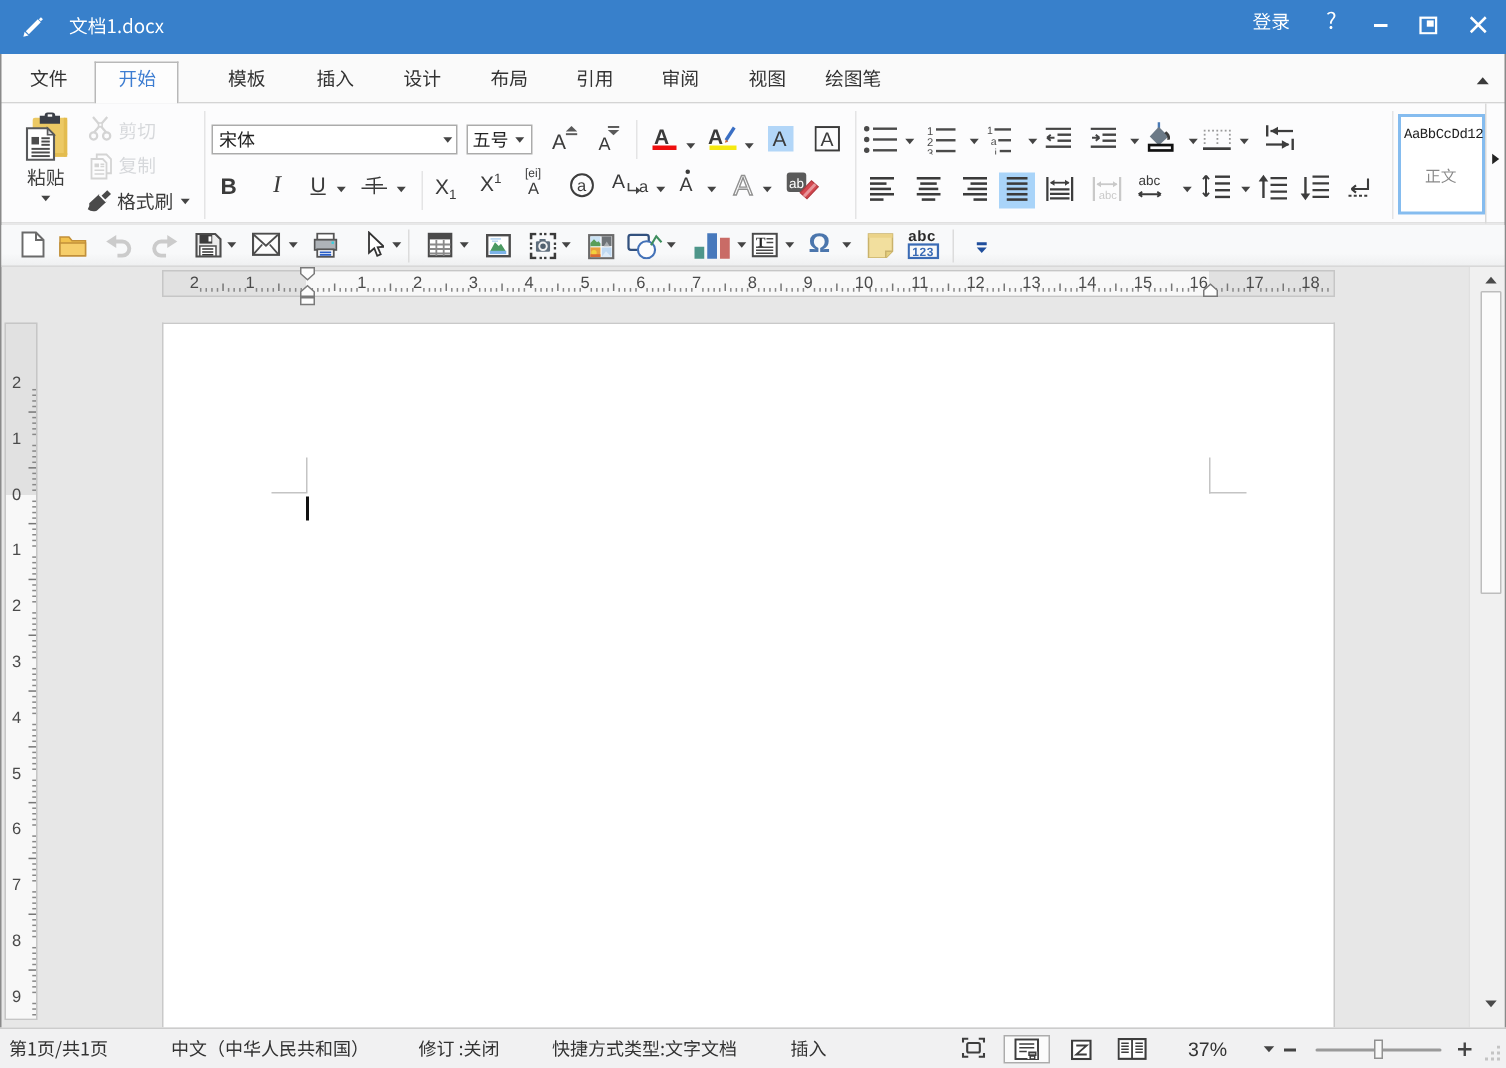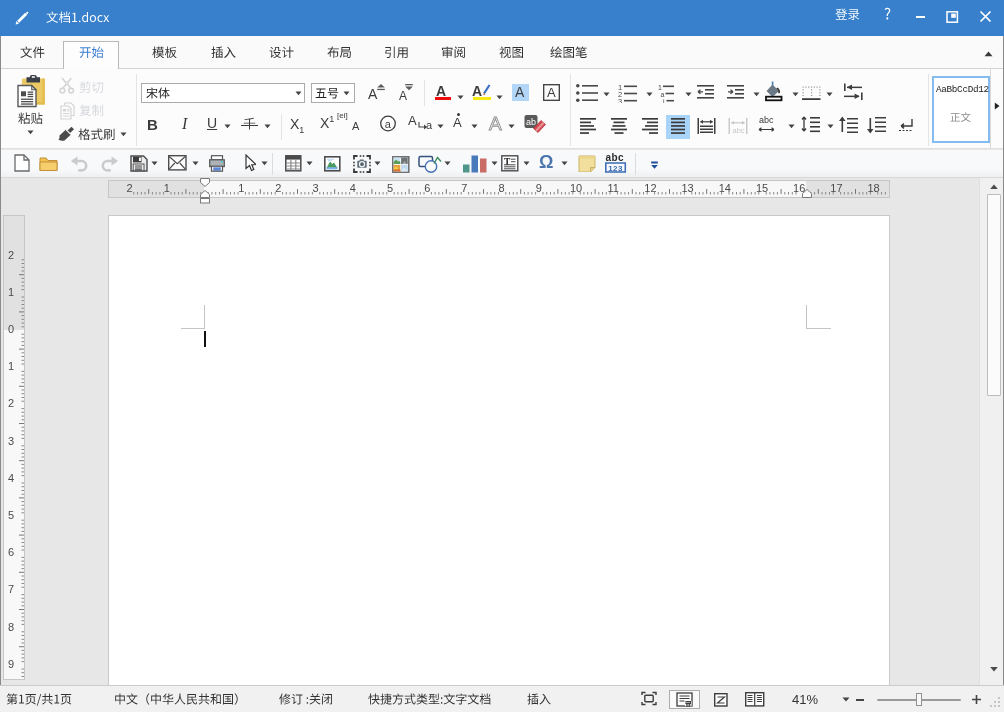--- a/index.html
+++ b/index.html
@@ -190,21 +190,21 @@
 <svg style="position:absolute;left:243px;top:117px;" width="15" height="19" viewBox="0 0 15 19">
     <path fill="#3B3B3B" d="M10.3 0.7C8.3 1.3 4.5 1.9 1.4 2.2C1.5 2.4 1.6 2.8 1.7 3C3 2.9 4.5 2.7 6 2.5V5.7H0.7V6.6H6V12.5H7V6.6H12.3V5.7H7V2.4C8.5 2.1 9.9 1.8 11.1 1.5Z"></path>
   </svg>
 <div class="ab" style="left:241px;top:124.5px;width:17px;height:1.2px;background:#3B3B3B"></div>
 <svg class="ab" style="left:264px;top:124px;" width="7" height="5" viewBox="0 0 7 5">
     <path fill="#444" d="M0.5 0.5h6L3.5 4.2z"></path>
   </svg>
 <div class="ab" style="left:281px;top:114px;width:1px;height:26px;background:#E4E4E5"></div>
 <div class="ab" style="left:290px;top:117px;font-size:14px;color:#3B3B3B;white-space:nowrap;line-height:1.1;">X<sub style="font-size:9px">1</sub></div>
 <div class="ab" style="left:320px;top:115px;font-size:14px;color:#3B3B3B;white-space:nowrap;line-height:1.1;">X<sup style="font-size:9px">1</sup></div>
-<div class="ab" style="left:337px;top:112px;font-size:8px;color:#3B3B3B;white-space:nowrap;line-height:1.1;">[ei]</div>
+<div class="ab" style="left:350px;top:112px;font-size:8px;color:#3B3B3B;white-space:nowrap;line-height:1.1;">[ei]</div>
 <div class="ab" style="left:352px;top:120px;font-size:11px;color:#3B3B3B;white-space:nowrap;line-height:1.1;">A</div>
 <svg class="ab" style="left:380px;top:115px;" width="17" height="17" viewBox="0 0 17 17">
     <circle cx="8" cy="8.5" r="7.3" fill="none" stroke="#3d3d3d" stroke-width="1.3"></circle>
     <text x="4.7" y="12.5" font-size="11" fill="#3d3d3d" font-family="Liberation Sans">a</text>
   </svg>
 <div class="ab" style="left:408px;top:114px;font-size:13px;color:#3B3B3B;white-space:nowrap;line-height:1.1;">A</div>
 <svg class="ab" style="left:417px;top:122px;" width="10" height="9" viewBox="0 0 10 9">
     <path fill="none" stroke="#444" stroke-width="1.1" d="M2 0 v5 h5"></path>
     <path fill="#444" d="M7 2.5 L7 7.5 L10 5z"></path>
   </svg>
@@ -951,21 +951,21 @@
     <rect x="0.7" y="0.7" width="12.3" height="12.3" fill="#fff" stroke="#3d3d3d" stroke-width="1.4"></rect>
     <path d="M3.5 4 h7 L3.5 10 h7" stroke="#3d3d3d" stroke-width="1.2" fill="none"></path>
   </svg>
 <svg class="ab" style="left:745px;top:692px;" width="20" height="15" viewBox="0 0 20 15">
     <rect x="0.7" y="0.7" width="18" height="13.2" fill="#fff" stroke="#3d3d3d" stroke-width="1.4"></rect>
     <path d="M9.7 1 v12.5" stroke="#3d3d3d" stroke-width="1.2"></path>
     <g stroke="#3d3d3d" stroke-width="1">
       <path d="M2.5 3.5h5M2.5 5.5h5M2.5 7.5h5M2.5 9.5h5M11.9 3.5h5M11.9 5.5h5M11.9 7.5h5M11.9 9.5h5"></path>
     </g>
   </svg>
-<div class="ab" style="left:792px;top:693px;font-size:13px;color:#333;white-space:nowrap;line-height:1.1;">41%</div>
+<div class="ab" style="left:792px;top:693px;font-size:13px;color:#333;white-space:nowrap;line-height:1.1;">37%</div>
 <svg class="ab" style="left:842px;top:697px;" width="8" height="5" viewBox="0 0 8 5">
     <path fill="#444" d="M0.5 0.5h7L4 4.5z"></path>
   </svg>
 <div class="ab" style="left:856px;top:699px;width:8px;height:1.6px;background:#444"></div>
 <div class="ab" style="left:877px;top:699px;width:84px;height:2px;background:#9A9A9A;border-radius:1px"></div>
 <div class="ab" style="left:916px;top:693px;width:6px;height:13px;background:#F8F8F8;border:1px solid #909090"></div>
 <svg class="ab" style="left:971px;top:694px;" width="11" height="11" viewBox="0 0 11 11">
     <path d="M5.5 1 v9 M1 5.5 h9" stroke="#444" stroke-width="1.6"></path>
   </svg>
 <svg class="ab" style="left:990px;top:697px;" width="11" height="11" viewBox="0 0 11 11">

